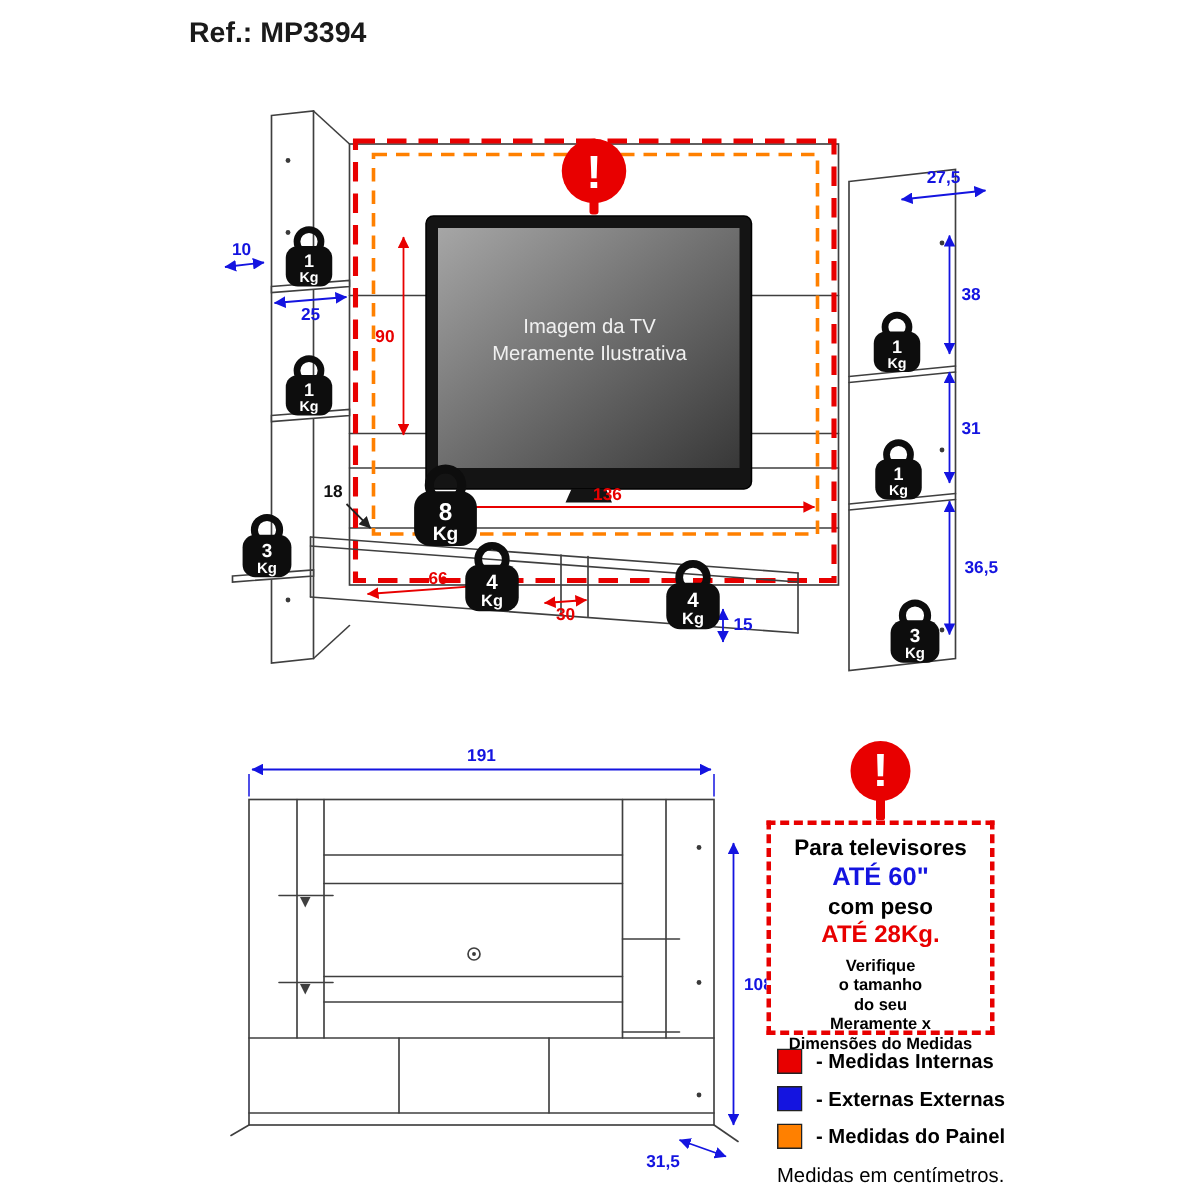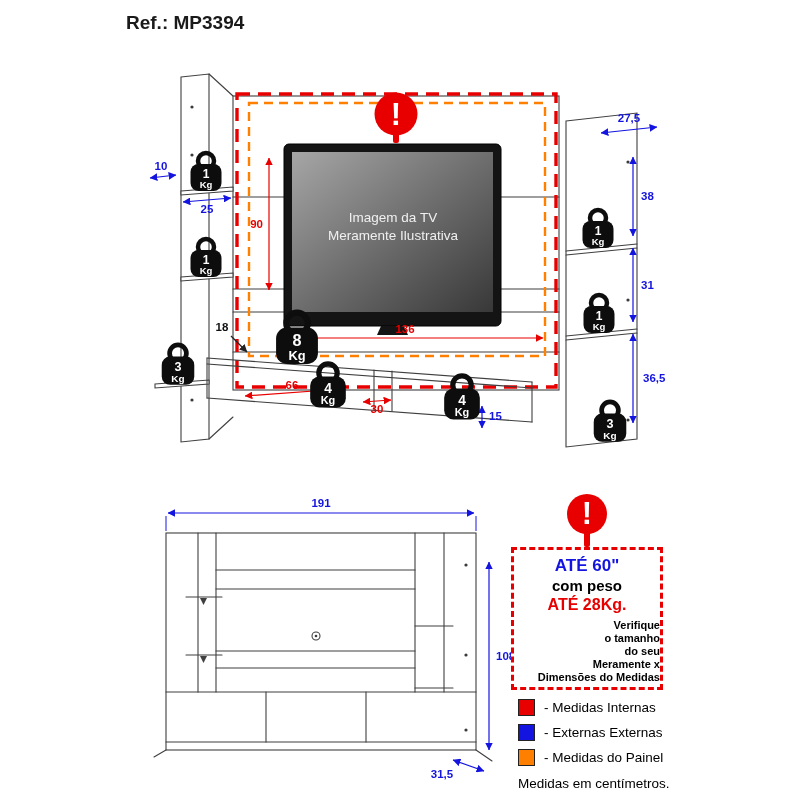--- a/index.html
+++ b/index.html
@@ -32,25 +32,25 @@
   .wNum  { fill:#ffffff; font-size:12px;  font-weight:bold; text-anchor:middle; }
   .wUnit { fill:#ffffff; font-size:9.5px; font-weight:bold; text-anchor:middle; }
   .warnC { fill:#e80000; }
   .bang  { fill:#ffffff; font-size:31px; font-weight:bold; text-anchor:middle; }
 
   .notice-box { position:absolute; left:511px; top:547px; width:152px; height:143px;
                 border:3px dashed #e80000; background:#fff; text-align:center; padding-top:6px; }
   .nb-black { font-size:15px; font-weight:bold; color:#000; line-height:19px; }
   .nb-blue  { font-size:17px; font-weight:bold; color:#1414e0; line-height:20px; }
   .nb-red   { font-size:16px; font-weight:bold; color:#e80000; line-height:20px; }
-  .nb-note  { font-size:11px; font-weight:bold; color:#000; line-height:13px;text-align:right; }
+  .nb-note  { font-size:11px; font-weight:bold; color:#000; line-height:13px; }
   .nb-note-first { margin-top:4px; }
 
   .legend { position:absolute; left:518px; top:699px; display:flex; flex-direction:column; gap:8px; }
-  .legend-row { display:flex; align-items:center; gap:9px; }
+  .legend-row { display:flex; align-items:center; gap:9px;font-weight:bold; }
   .legend-row svg { display:block; }
   .legend-label { font-size:13.5px; color:#000; }
   .legend-footer { position:absolute; left:518px; top:776px; font-size:13.5px; color:#000; }
 </style>
 </head>
 <body>
 
 <div class="stage">
 
   <div class="ref-title">Ref.: MP3394</div>
@@ -276,20 +276,21 @@
 
       <g>
         <rect class="warnC" x="584" y="530" width="6" height="17" rx="2"></rect>
         <circle class="warnC" cx="587" cy="514" r="20"></circle>
         <text class="bang" x="587" y="524">!</text>
       </g>
     </g>
   </svg>
 
   <div class="notice-box">
+    <div class="nb-black">Para televisores</div>
     <div class="nb-blue">ATÉ 60"</div>
     <div class="nb-black">com peso</div>
     <div class="nb-red">ATÉ 28Kg.</div>
     <div class="nb-note nb-note-first">Verifique</div>
     <div class="nb-note">o tamanho</div>
     <div class="nb-note">do seu</div>
     <div class="nb-note">Meramente x</div>
     <div class="nb-note">Dimensões do Medidas</div>
   </div>
 

